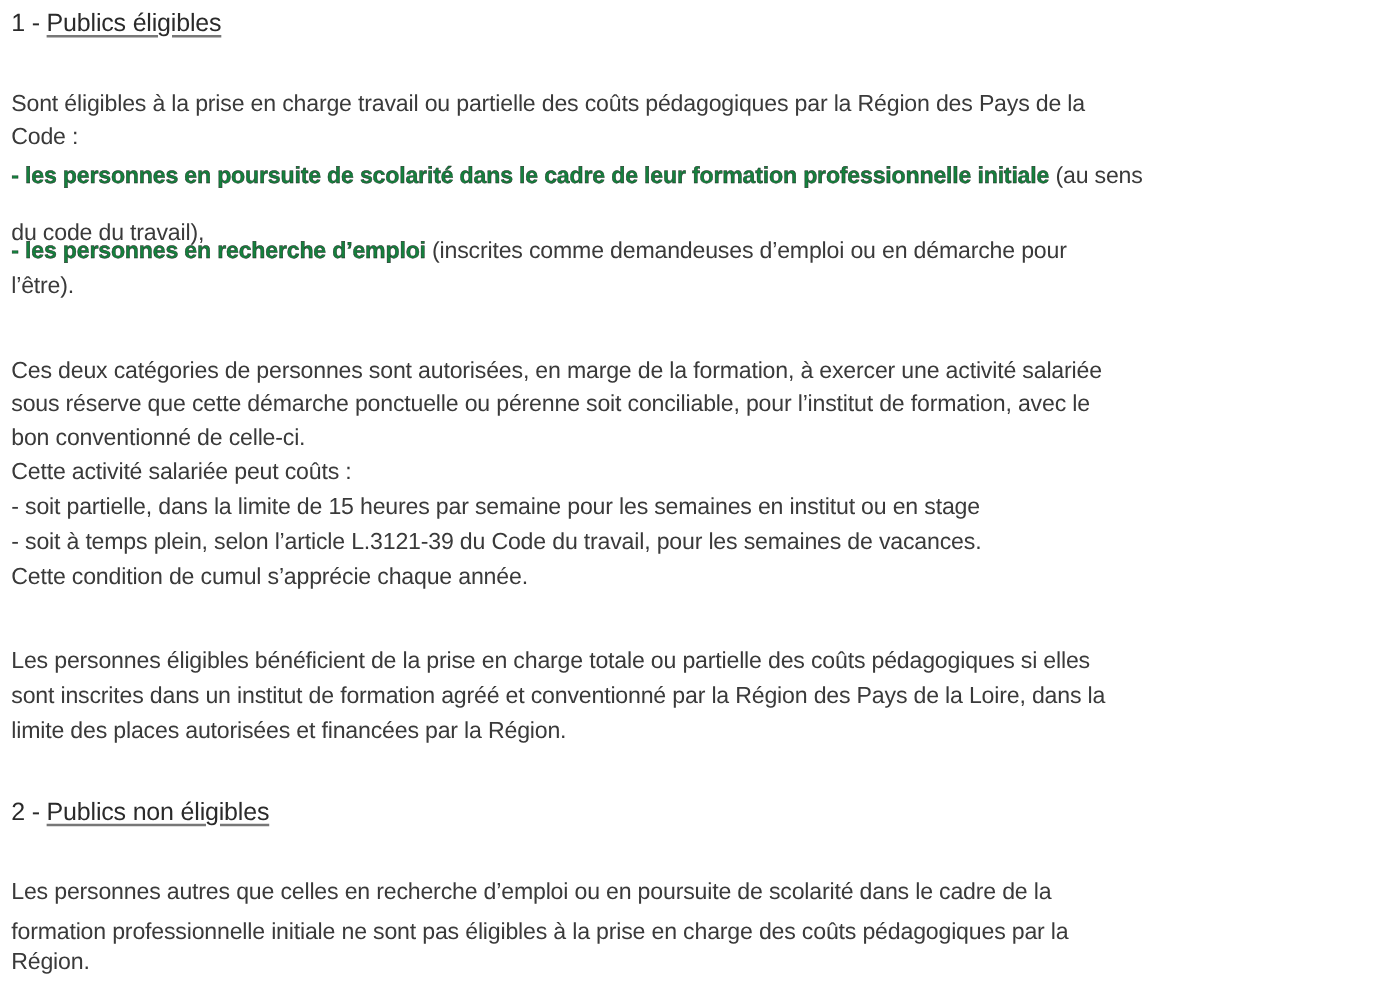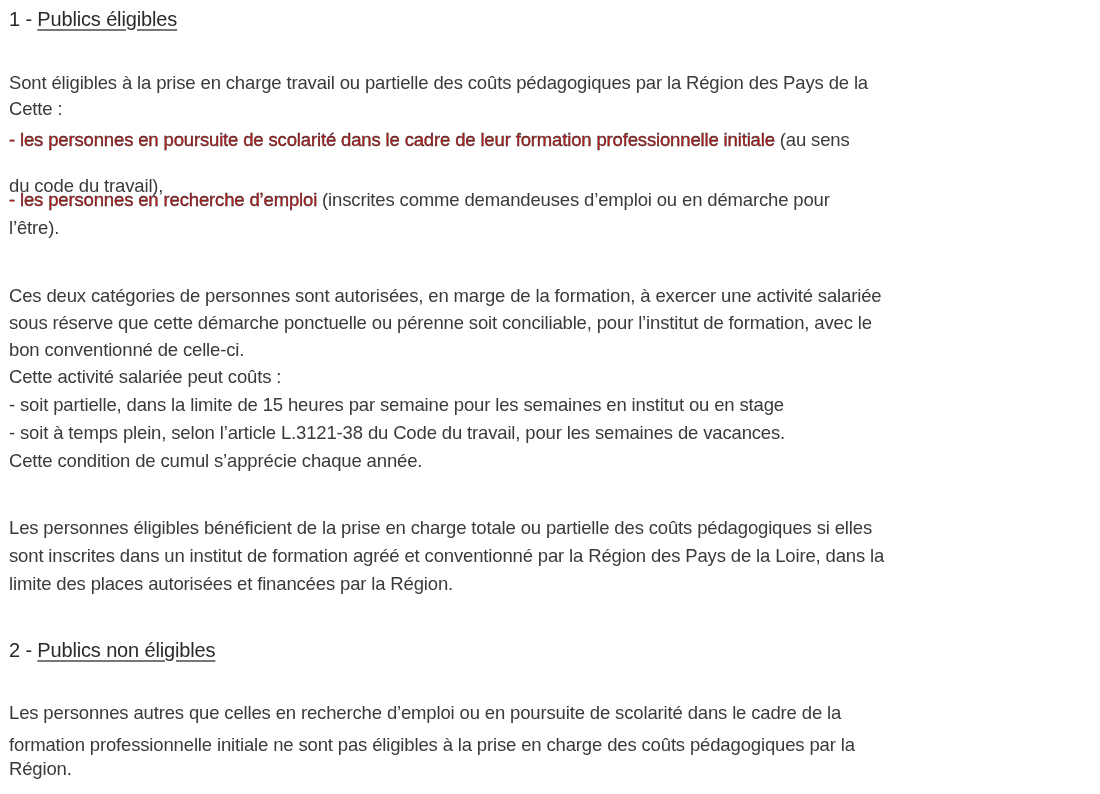--- a/index.html
+++ b/index.html
@@ -6,50 +6,50 @@
   body {
     width: 1100px; height: 794px; overflow: hidden;
     font-family: "Liberation Sans", "DejaVu Sans", sans-serif;
     color: #3a3a3a;
     font-size: 18.5px;
   }
   .doc { position: absolute; left: 9px; top: 0; width: 1085px; }
   .line { position: absolute; left: 0; white-space: nowrap; line-height: 25px; letter-spacing: -0.15px; }
   .h { font-size: 20px; color: #2a2a2a; }
   .h u { text-decoration: underline; text-decoration-color: #777; text-underline-offset: 3px; margin-top: 28px; }
-  b { font-weight: normal; color: #b91c1c; -webkit-text-stroke: 0.35px #1e1e1e; }
+  b { font-weight: bold; color: #15803d; -webkit-text-stroke: 0.35px #1e1e1e; }
 </style>
 </head>
 <body>
 
 <div class="doc">
 
   <div class="line h" style="top:7px">
     <span>1 - </span><u>Publics éligibles</u>
   </div>
 
   <div class="line" style="top:70px">Sont éligibles à la prise en charge travail ou partielle des coûts pédagogiques par la Région des Pays de la</div>
-  <div class="line" style="top:96px">Cette :</div>
+  <div class="line" style="top:96px">Code :</div>
 
   <div class="line" style="top:127px">
     <b>- les personnes en poursuite de scolarité dans le cadre de leur formation professionnelle initiale</b><span> (au sens</span>
   </div>
   <div class="line" style="top:173px">du code du travail),</div>
 
   <div class="line" style="top:187px">
     <b>- les personnes en recherche d’emploi</b><span> (inscrites comme demandeuses d’emploi ou en démarche pour</span>
   </div>
   <div class="line" style="top:215px">l’être).</div>
 
   <div class="line" style="top:283px">Ces deux catégories de personnes sont autorisées, en marge de la formation, à exercer une activité salariée</div>
   <div class="line" style="top:310px">sous réserve que cette démarche ponctuelle ou pérenne soit conciliable, pour l’institut de formation, avec le</div>
   <div class="line" style="top:337px">bon conventionné de celle-ci.</div>
   <div class="line" style="top:364px">Cette activité salariée peut coûts :</div>
   <div class="line" style="top:392px">- soit partielle, dans la limite de 15 heures par semaine pour les semaines en institut ou en stage</div>
-  <div class="line" style="top:420px">- soit à temps plein, selon l’article L.3121-38 du Code du travail, pour les semaines de vacances.</div>
+  <div class="line" style="top:420px">- soit à temps plein, selon l’article L.3121-39 du Code du travail, pour les semaines de vacances.</div>
   <div class="line" style="top:448px">Cette condition de cumul s’apprécie chaque année.</div>
 
   <div class="line" style="top:515px">Les personnes éligibles bénéficient de la prise en charge totale ou partielle des coûts pédagogiques si elles</div>
   <div class="line" style="top:543px">sont inscrites dans un institut de formation agréé et conventionné par la Région des Pays de la Loire, dans la</div>
   <div class="line" style="top:571px">limite des places autorisées et financées par la Région.</div>
 
   <div class="line h" style="top:638px">
     <span>2 - </span><u>Publics non éligibles</u>
   </div>
 

